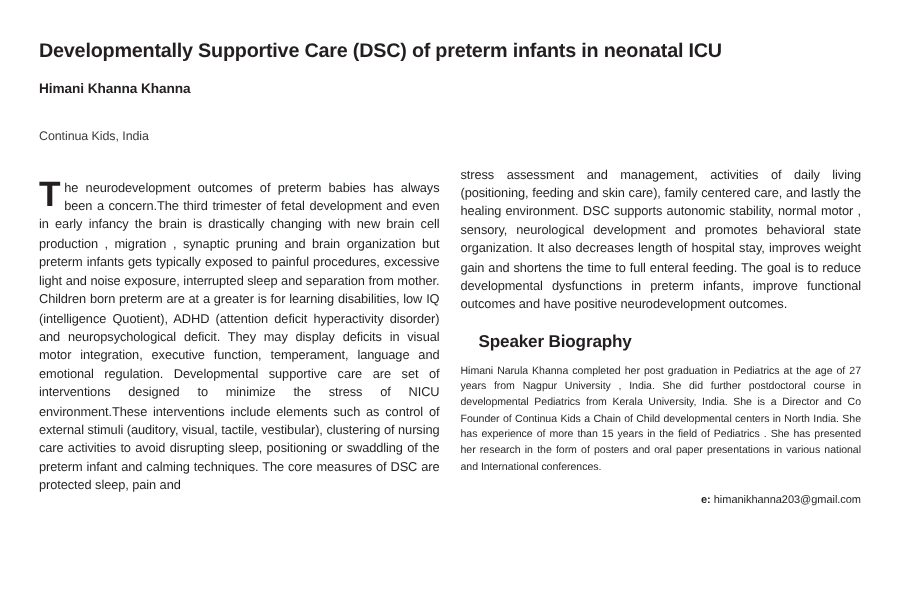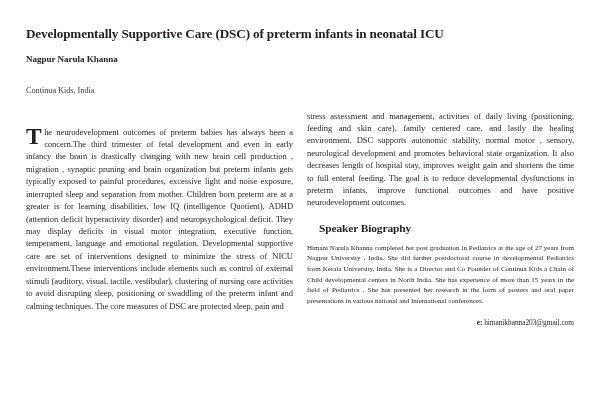--- a/index.html
+++ b/index.html
@@ -16,21 +16,20 @@
     -webkit-font-smoothing: antialiased;
   }
 
   .page {
     position: relative;
     width: 600px;
     height: 400px;
     box-sizing: border-box;
     padding: 26px 62px 10px 26px;
     background: #ffffff;
-    font-family: Liberation Serif, serif;
   }
 
   .doc-title {
     font-size: 13.2px;
     font-weight: bold;
     line-height: 1.25;
     letter-spacing: -0.15px;
     color: #231f20;
     margin: 0 0 11px 0;
     max-width: 520px;
@@ -119,21 +118,21 @@
   }
 </style>
 </head>
 <body>
 
 <div class="page">
 
   <h1 class="doc-title">Developmentally Supportive Care (DSC) of preterm infants in neonatal ICU</h1>
 
   <div class="author-block">
-    <div class="author-name">Nagpur Narula Khanna</div>
+    <div class="author-name">Himani Khanna Khanna</div>
     <div class="author-affil">Continua Kids, India</div>
   </div>
 
   <div class="columns">
 
     <div class="col">
       <p class="body-text dropcap-para">The neurodevelopment outcomes of preterm babies has always been a concern.The third trimester of fetal development and even in early infancy the brain is drastically changing with new brain cell production , migration , synaptic pruning and brain organization but preterm infants gets typically exposed to painful procedures, excessive light and noise exposure, interrupted sleep and separation from mother. Children born preterm are at a greater is for learning disabilities, low IQ (intelligence Quotient), ADHD (attention deficit hyperactivity disorder) and neuropsychological deficit. They may display deficits in visual motor integration, executive function, temperament, language and emotional regulation. Developmental supportive care are set of interventions designed to minimize the stress of NICU environment.These interventions include elements such as control of external stimuli (auditory, visual, tactile, vestibular), clustering of nursing care activities to avoid disrupting sleep, positioning or swaddling of the preterm infant and calming techniques. The core measures of DSC are protected sleep, pain and</p>
     </div>
 
     <div class="col">

